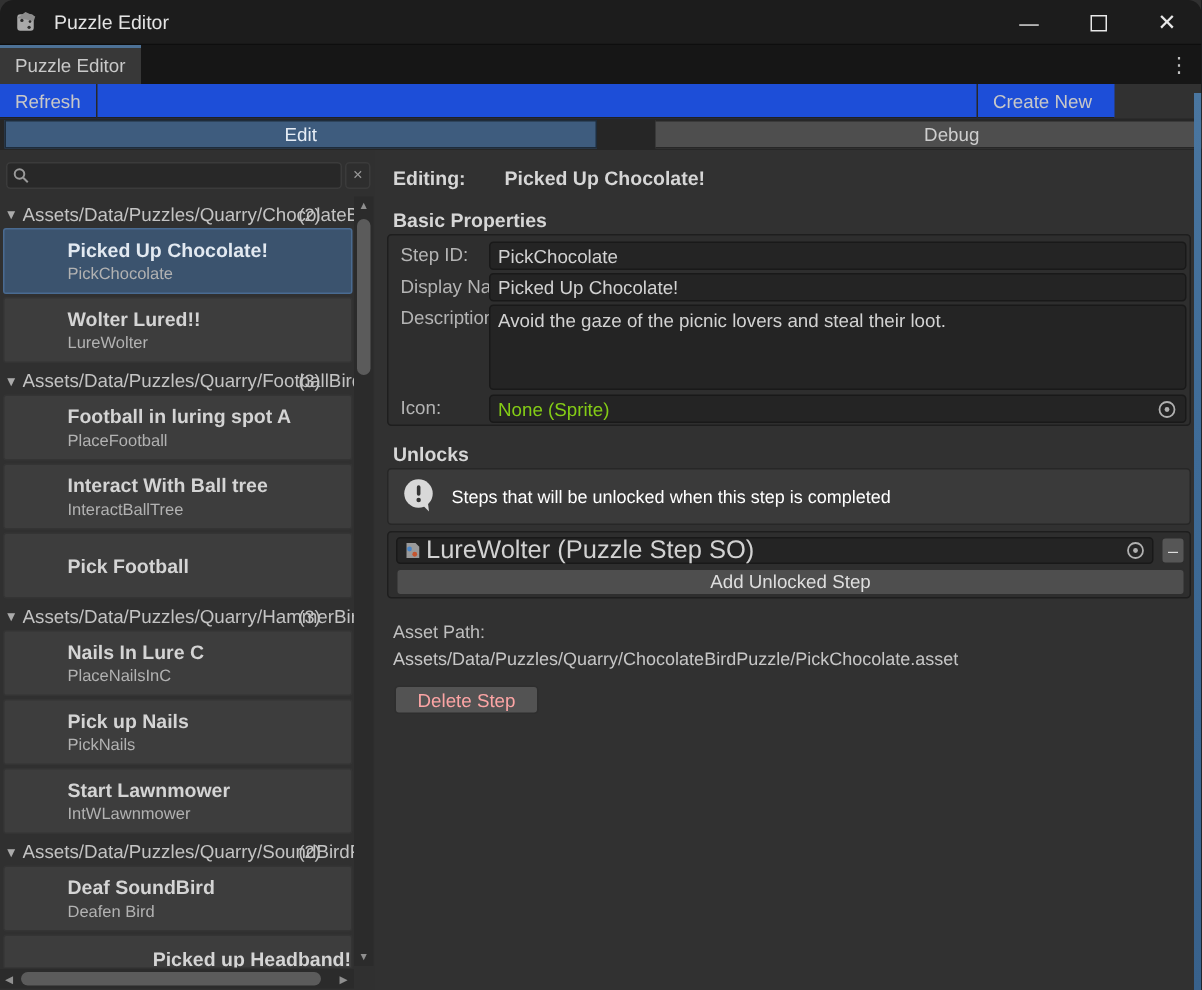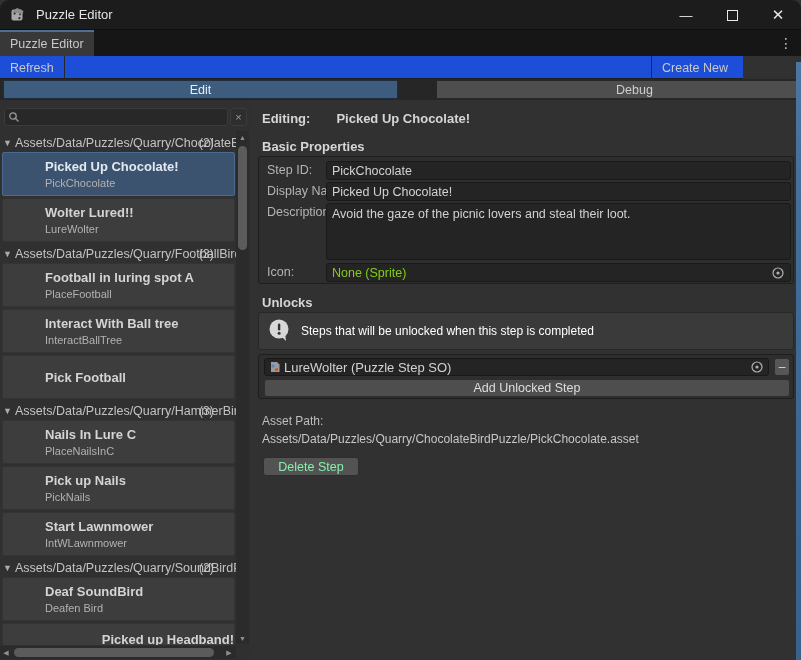--- a/index.html
+++ b/index.html
@@ -80,31 +80,31 @@
     color:#d2d2d2;font-size:12.5px;padding:0 5px;outline:none;}
   textarea.field{resize:none;padding-top:2px;line-height:16px;}
   .obj-field{display:flex;align-items:center;color:#84cc16;}
   .obj-field .obj-text{flex:1;}
   .picker{width:14px;height:14px;flex:0 0 auto;}
   .info-box{top:212px;height:38px;background:#3a3a3a;border-color:#272727;display:flex;align-items:center;}
   .info-icon{margin-left:8px;width:26px;height:26px;flex:0 0 auto;}
   .info-text{margin-left:8px;color:#ffffff;font-size:12px;}
   .unlock-box{top:254px;height:45px;}
   .unlock-row{position:absolute;left:5px;top:3px;width:505px;height:18px;background:#242424;border:1px solid #191919;
-    border-radius:3px;display:flex;align-items:center;color:#d2d2d2;font-size:13px;padding:0 4px;}
+    border-radius:3px;display:flex;align-items:center;color:#d2d2d2;font-size:17px;padding:0 4px;}
   .so-icon{width:12px;height:12px;margin-right:3px;flex:0 0 auto;}
   .unlock-row .obj-name{flex:1;}
   .minus-btn{position:absolute;left:515px;top:3px;width:16px;height:18px;background:#565656;border:1px solid #2e2e2e;
     border-radius:3px;color:#dddddd;font-size:12px;display:flex;align-items:center;justify-content:center;}
   .add-btn{position:absolute;left:5px;top:24px;width:526px;height:18px;background:#4e4e4e;border:1px solid #2e2e2e;
     border-radius:3px;color:#dedede;font-size:12.5px;display:flex;align-items:center;justify-content:center;}
   .asset-label{position:absolute;left:12px;top:314px;color:#bfbfbf;font-size:12px;}
   .asset-path{position:absolute;left:12px;top:332px;color:#c6c6c6;font-size:12px;}
   .delete-btn{position:absolute;left:13px;top:357px;width:96px;height:19px;background:#535353;border:1px solid #2e2e2e;
-    border-radius:3px;color:#86efac;font-size:12.5px;display:flex;align-items:center;justify-content:center;}
+    border-radius:3px;color:#fca5a5;font-size:12.5px;display:flex;align-items:center;justify-content:center;}
 
   
   .edge-strip{position:absolute;right:0;top:62px;width:5px;height:598px;
     background:linear-gradient(180deg,#4a76a0 0%,#3e6b97 40%,#38618b 100%);}
 </style>
 </head>
 <body>
 
 <div id="window">
 

